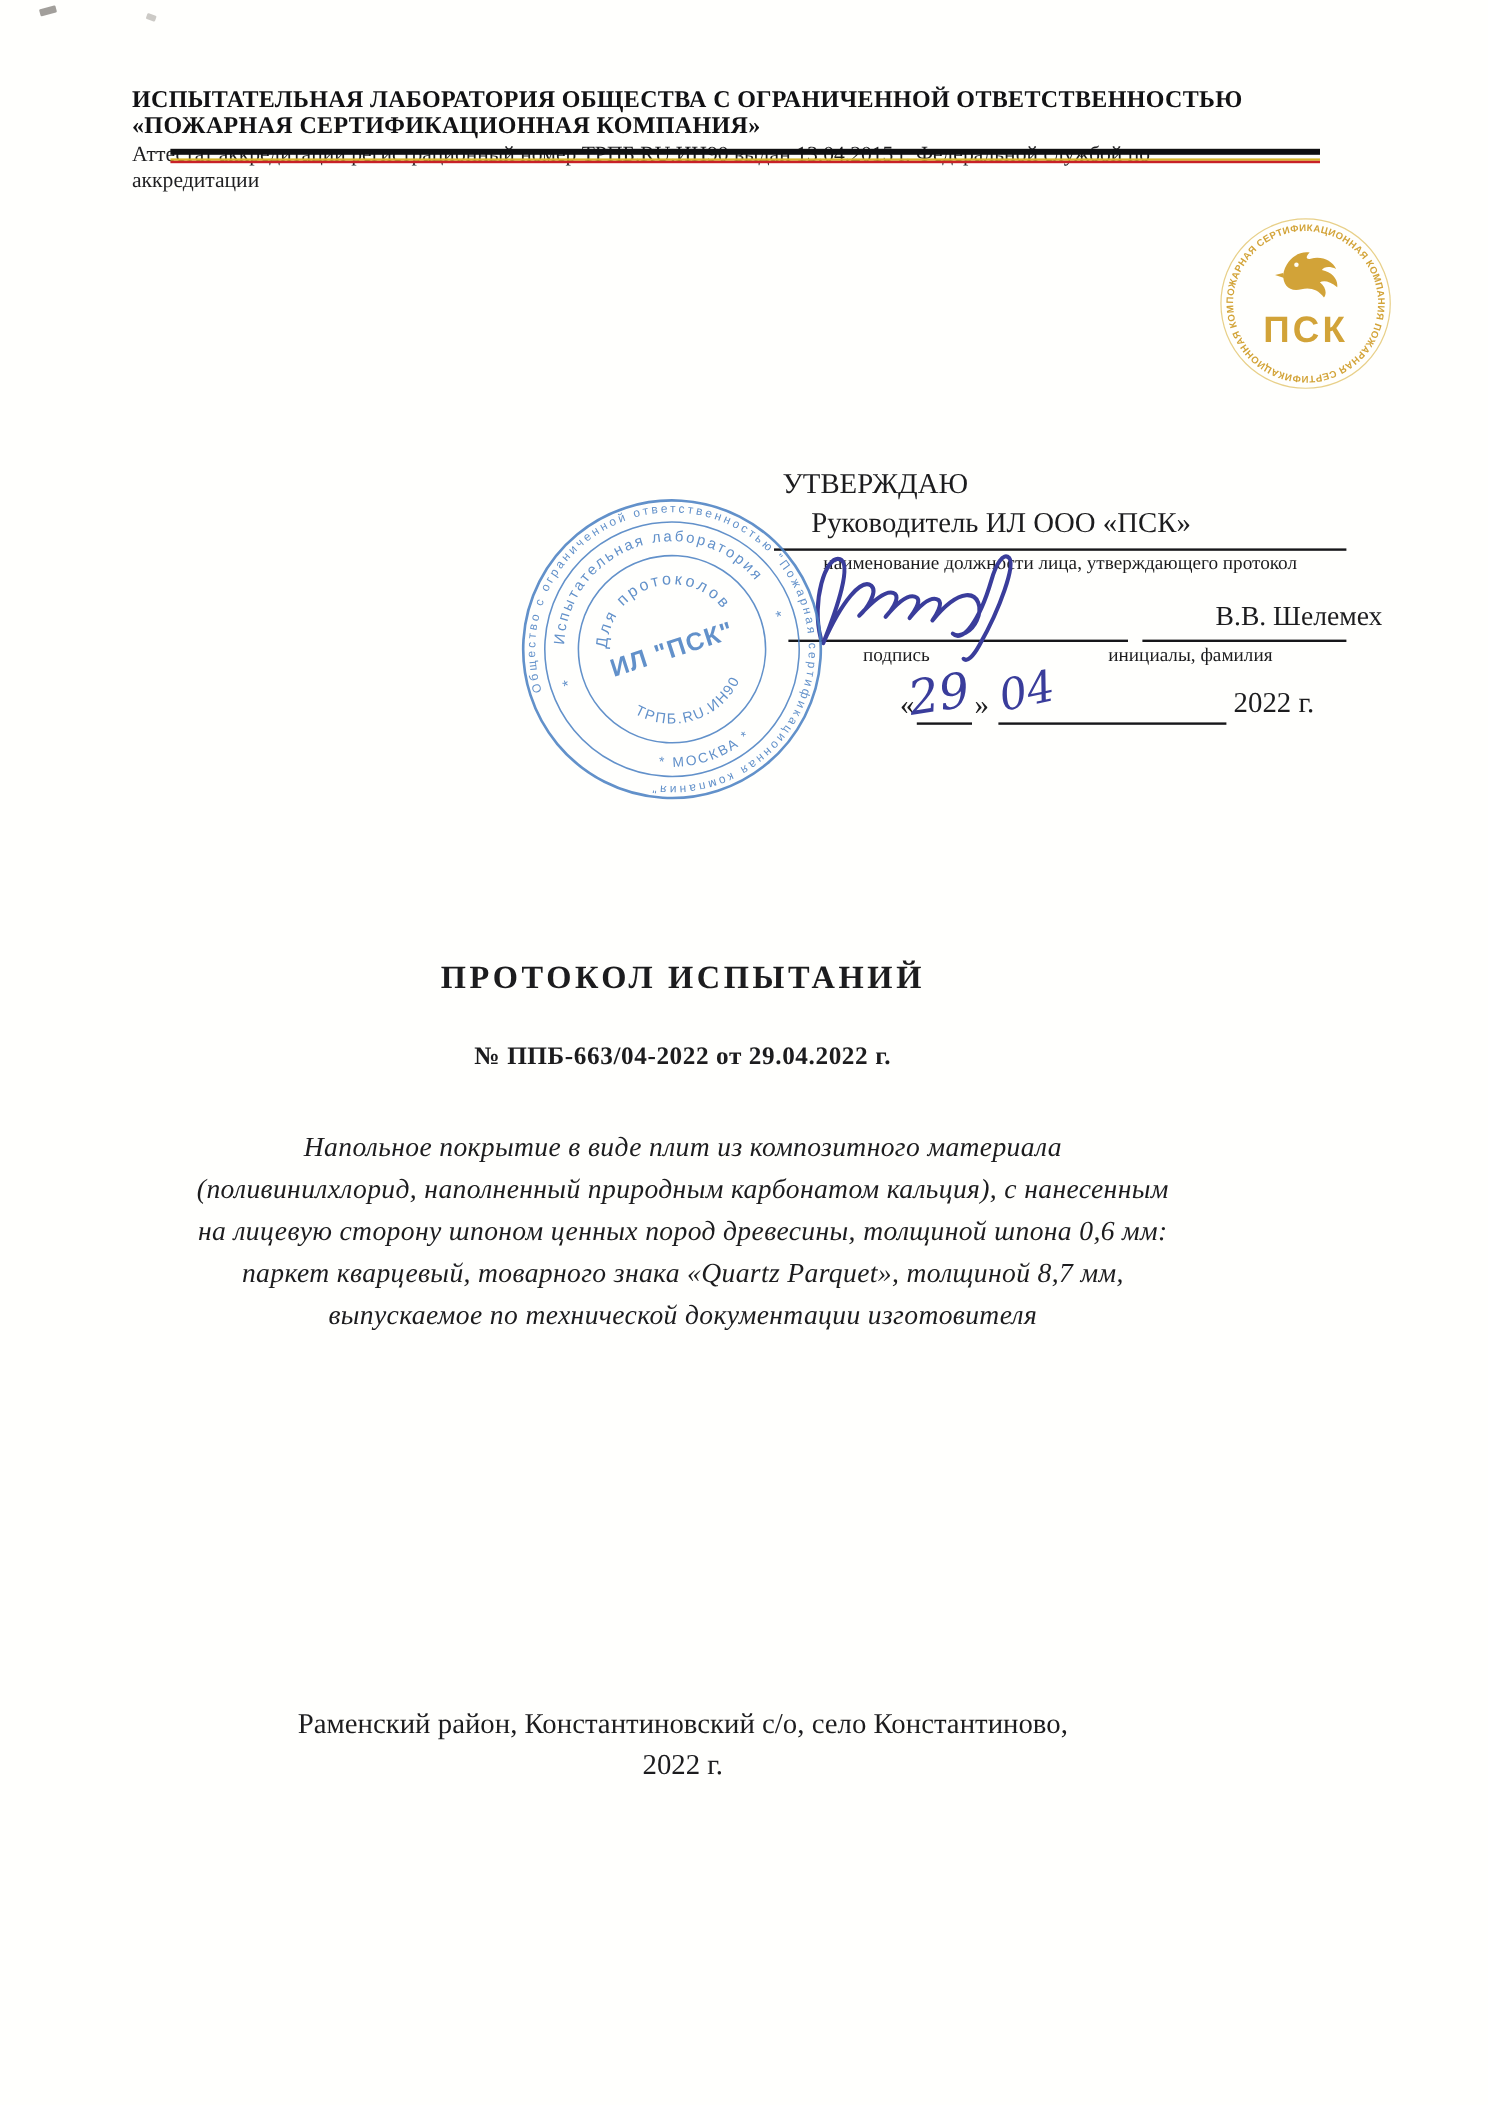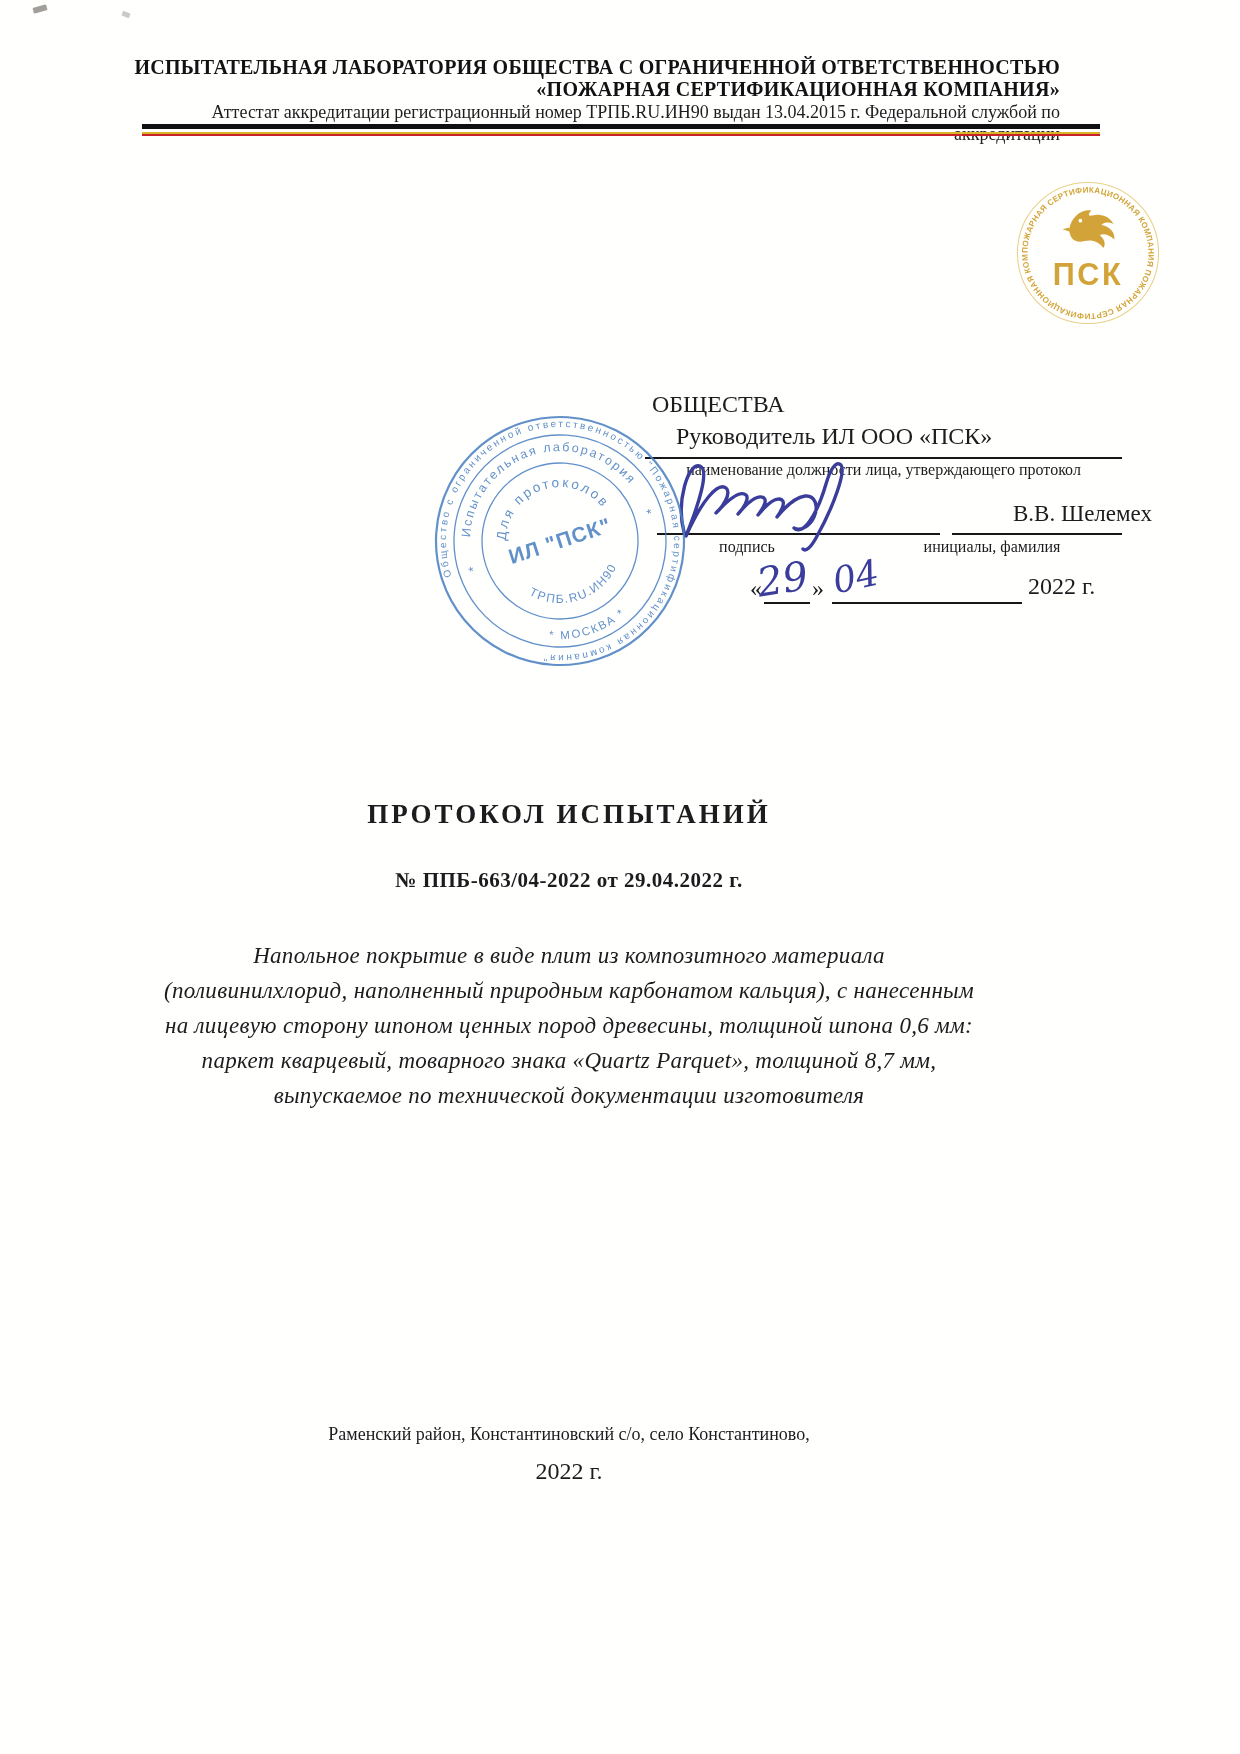--- a/index.html
+++ b/index.html
@@ -7,22 +7,22 @@
     position:relative;
     width:1240px;height:1754px;
     margin:0 auto;
     background:#fffffd;
     font-family:"Liberation Serif", serif;
     color:#1c1c1e;
     overflow:hidden;
   }
   
   .header-block{
-    position:absolute;left:110px;top:56px;width:950px;
-    text-align:right;line-height:22px;
+    position:absolute;left:110px;top:72px;width:950px;
+    text-align:left;line-height:22px;
   }
   .h-line1,.h-line2{font-weight:bold;font-size:20px;letter-spacing:.3px;color:#121214;}
   .h-line3{font-size:18px;margin-top:1px;color:#1e1e20;}
   .header-rule{position:absolute;left:142px;top:124px;width:958px;}
   .rule-black{height:5px;background:#101012;}
   .rule-gap{height:3px;}
   .rule-yellow{height:2px;background:#d8b62a;}
   .rule-red{height:2px;background:#c82127;}
   
   .gold-seal{position:absolute;left:1003px;top:168px;width:170px;height:170px;opacity:.92;}
@@ -49,21 +49,21 @@
   .hand-day{left:757px;top:556px;font-size:40px;transform:rotate(-9deg);}
   .hand-month{left:833px;top:556px;font-size:36px;transform:rotate(-12deg);}
   .signature-svg{position:absolute;left:668px;top:440px;width:240px;height:130px;}
   
   .blue-stamp{position:absolute;left:430px;top:411px;width:260px;height:260px;opacity:.88;}
   
   .content-col{position:absolute;left:89px;width:960px;text-align:center;}
   .title-main{top:799px;font-size:27px;font-weight:bold;letter-spacing:3px;}
   .title-number{top:868px;font-size:21px;font-weight:bold;letter-spacing:.5px;}
   .description{top:938px;font-size:23px;font-weight:normal;font-style:italic;line-height:35px;letter-spacing:.3px;}
-  .footer-location{top:1424px;font-size:18px;}
+  .footer-location{top:1424px;font-size:24px;}
   .footer-year{top:1458px;font-size:24px;}
   
   .speck{position:absolute;background:#55504a;opacity:.55;border-radius:1px;}
   .speck-1{left:33px;top:6px;width:14px;height:6px;transform:rotate(-15deg);}
   .speck-2{left:122px;top:12px;width:8px;height:5px;transform:rotate(20deg);opacity:.3;}
 </style>
 </head>
 <body>
 
 <div class="page">
@@ -94,21 +94,21 @@
     <g fill="#cf9c28">
       <path d="M 78,72 C 80,58 92,48 104,50 C 100,54 100,57 105,56 C 116,53 126,58 130,66
                C 123,63 118,64 116,67 C 126,69 132,76 131,84 C 124,78 118,77 114,79
                C 120,84 121,90 118,94 C 112,86 104,84 96,86 C 84,89 78,82 78,72 Z"></path>
       <path d="M 78,70 L 70,72 L 79,75 Z"></path>
       <circle cx="91" cy="62" r="2.2" fill="#fffdf5"></circle>
     </g>
     <text x="100" y="138" text-anchor="middle" font-size="36" font-weight="bold" letter-spacing="3" fill="#cf9c28" font-family="'Liberation Sans',sans-serif">ПСК</text>
   </svg>
 
-  <div class="approve-heading">ОБЩЕСТВА</div>
+  <div class="approve-heading">УТВЕРЖДАЮ</div>
   <div class="position-text">Руководитель ИЛ ООО «ПСК»</div>
   <div class="u-line line-position"></div>
   <div class="position-caption">наименование должности лица, утверждающего протокол</div>
 
   <div class="u-line line-sign"></div>
   <div class="sign-caption">подпись</div>
 
   <div class="name-text">В.В. Шелемех</div>
   <div class="u-line line-name"></div>
   <div class="name-caption">инициалы, фамилия</div>

